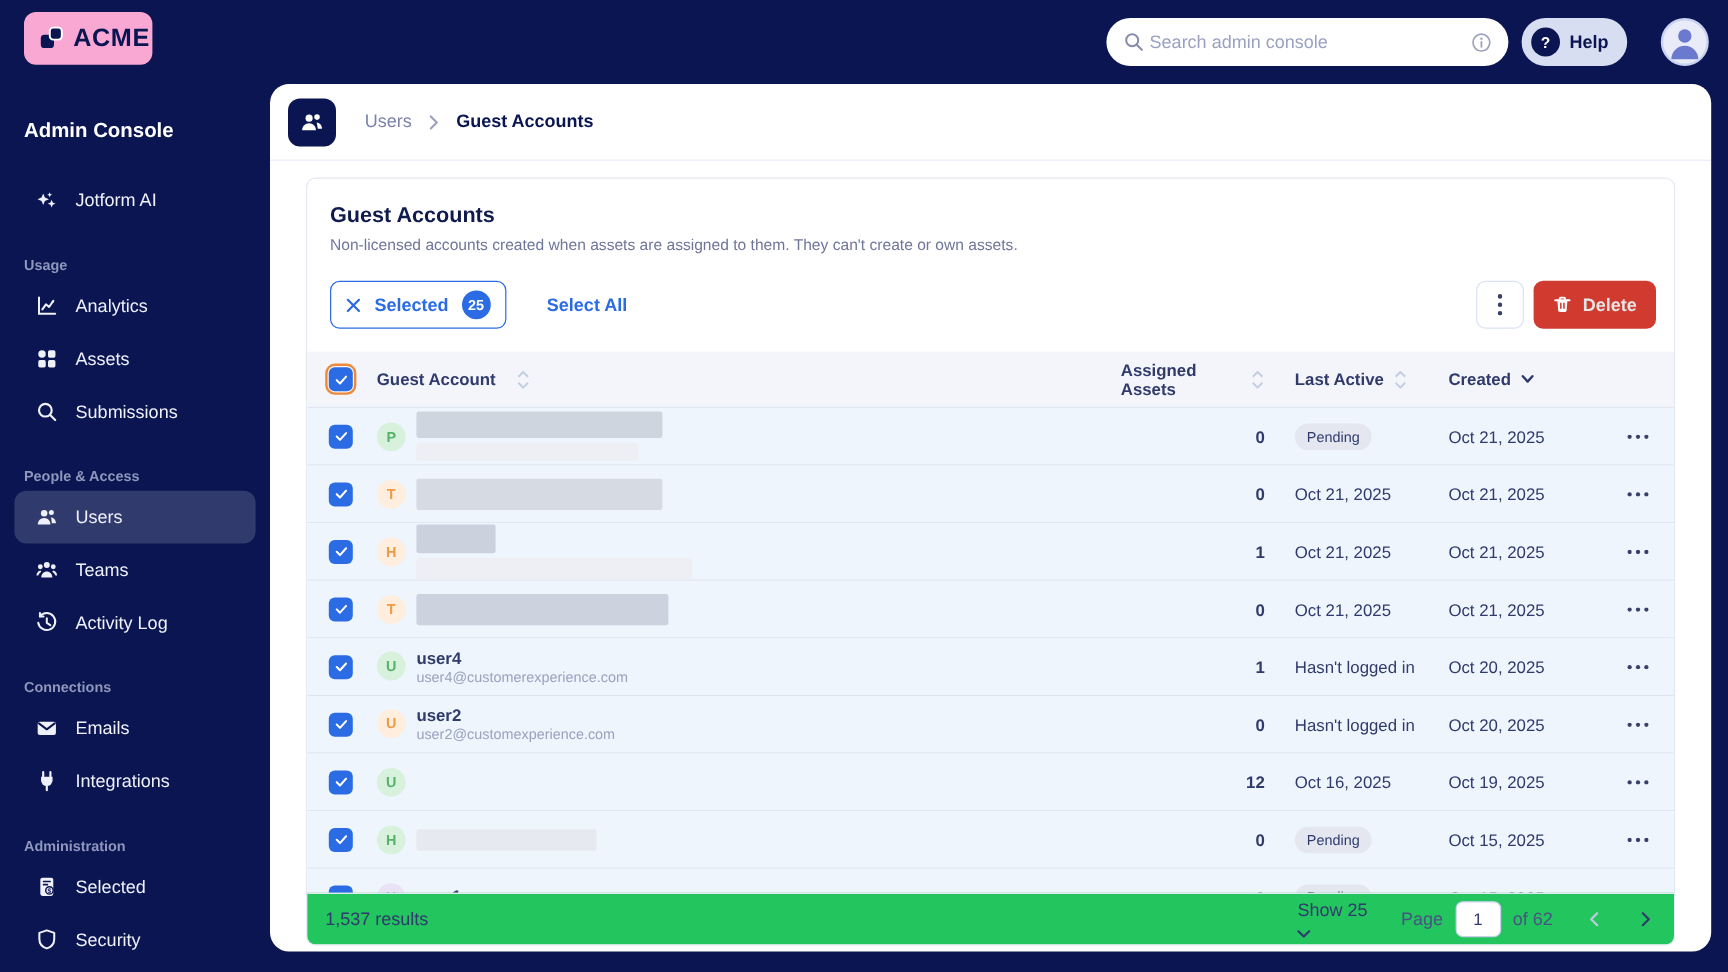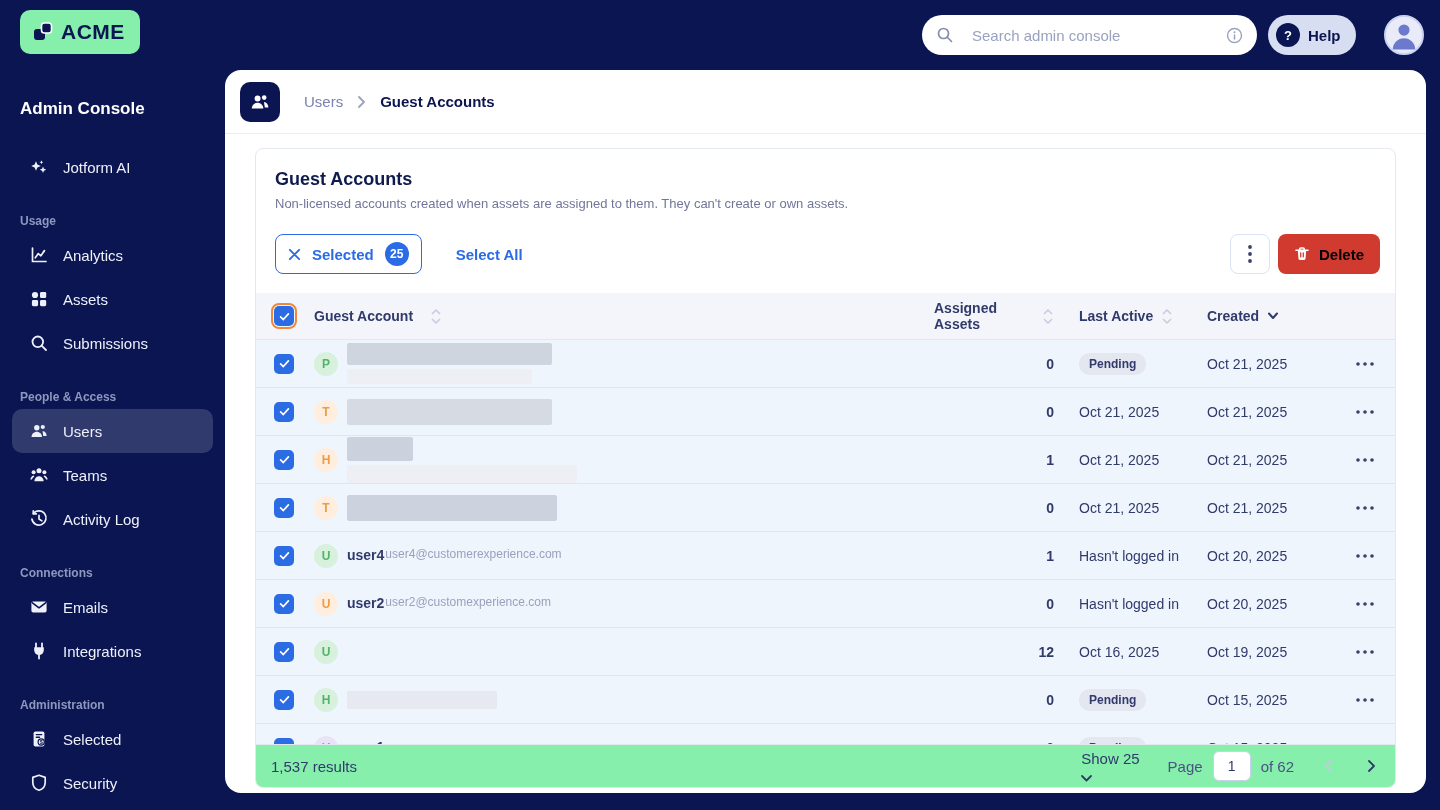--- a/index.html
+++ b/index.html
@@ -1,34 +1,34 @@
 <!DOCTYPE html>
 <html><head>
 <meta charset="utf-8">
 <style>
   html,body{margin:0;padding:0;background:#0a1551;}
   *{font-family:"Liberation Sans",sans-serif;box-sizing:border-box;}
   .canvas{position:relative;width:1440px;height:810px;background:#0a1551;overflow:hidden;}
 
   
   .sidebar{position:absolute;left:0;top:0;width:225px;height:810px;}
-  .logo{position:absolute;left:20px;top:10px;height:44px;background:#86efac;border-radius:10px;
-        display:flex;align-items:center;gap:6px;padding:0 15px 0 11px;cursor:pointer;}
+  .logo{position:absolute;left:20px;top:10px;height:44px;background:#f9a8d4;border-radius:10px;
+        display:flex;align-items:center;gap:6px;padding:0 2px 0 11px;cursor:pointer;}
   .logo-text{font-size:21px;font-weight:800;color:#0a1551;letter-spacing:.5px;}
   .sidebar-title{position:absolute;left:20px;top:99px;color:#fff;font-size:17px;font-weight:700;}
   .nav{position:absolute;left:12px;top:145px;width:201px;}
   .nav-section-label{margin:25px 0 3px 8px;height:16px;color:#8f97bd;font-size:12px;font-weight:700;}
   .nav-item{height:44px;border-radius:10px;display:flex;align-items:center;gap:14px;
             padding-left:17px;color:#eef0fa;font-size:15px;cursor:pointer;}
   .nav-item.active{background:rgba(255,255,255,.16);}
   .nav-icon{width:20px;height:20px;display:flex;align-items:center;justify-content:center;color:#eef0fa;flex:none;}
 
   
   .search{position:absolute;left:922px;top:15px;width:335px;height:40px;background:#fff;border-radius:20px;
-          display:flex;align-items:center;gap:16px;padding:0 14px;}
+          display:flex;align-items:center;gap:2px;padding:0 14px;}
   .search input{border:none;outline:none;flex:1;font-size:15px;color:#2f3768;background:transparent;}
   .search input::placeholder{color:#9aa2c0;}
   .help-btn{position:absolute;left:1268px;top:15px;width:88px;height:40px;border-radius:20px;background:#d8def2;
             display:flex;align-items:center;gap:8px;padding:0 8px;border:none;cursor:pointer;}
   .help-q{width:24px;height:24px;border-radius:50%;background:#0a1551;color:#fff;font-weight:700;font-size:13px;
           display:flex;align-items:center;justify-content:center;flex:none;}
   .help-label{font-size:15px;font-weight:700;color:#0a1551;}
   .avatar-btn{position:absolute;left:1384px;top:15px;width:40px;height:40px;border-radius:50%;
               background:#e9ecf8;border:2px solid #c9d2f0;overflow:hidden;cursor:pointer;padding:0;}
 
@@ -46,21 +46,21 @@
 
   .toolbar{position:absolute;left:19px;top:85px;right:15px;height:40px;display:flex;align-items:center;}
   .btn-selected{height:40px;border:1px solid #2b6be4;border-radius:8px;background:#fff;color:#2b6be4;
                 font-weight:700;font-size:15px;display:flex;align-items:center;gap:11px;padding:0 12px;cursor:pointer;}
   .badge-count{min-width:24px;height:24px;border-radius:12px;background:#2b6be4;color:#fff;font-size:12px;font-weight:700;
                display:flex;align-items:center;justify-content:center;padding:0 4px;}
   .link-select-all{margin-left:28px;color:#2b6be4;font-weight:700;font-size:15px;background:none;border:none;cursor:pointer;}
   .toolbar-spacer{flex:1;}
   .btn-kebab{width:40px;height:40px;border:1px solid #dbe2f3;border-radius:8px;background:#fff;
              display:flex;align-items:center;justify-content:center;margin-right:8px;cursor:pointer;}
-  .btn-delete{height:40px;background:#d13a2e;border:none;border-radius:8px;color:#000000;font-size:15px;font-weight:700;
+  .btn-delete{height:40px;background:#d13a2e;border:none;border-radius:8px;color:#e5e5e5;font-size:15px;font-weight:700;
               display:flex;align-items:center;gap:9px;padding:0 16px;cursor:pointer;}
 
   
   .table{position:absolute;left:0;top:144px;right:0;bottom:0;}
   .thead{height:47px;background:#f4f5fa;border-bottom:1px solid #e2e7f2;display:flex;align-items:center;
          font-size:14px;font-weight:700;color:#303a6b;}
   .rows{position:absolute;top:47px;left:0;right:0;bottom:43px;overflow:hidden;}
   .row{height:48px;display:flex;align-items:center;background:#eef5fd;border-bottom:1px solid #dfe5f1;}
 
   .c-check{width:58px;padding-left:18px;flex:none;}
@@ -72,30 +72,30 @@
 
   .checkbox{width:20px;height:20px;border-radius:5px;background:#2b6be4;display:flex;align-items:center;justify-content:center;cursor:pointer;flex:none;}
   .checkbox.focused{outline:2px solid #f0883a;outline-offset:1.5px;}
   .sort{display:flex;margin-left:8px;}
 
   .avatar{width:24px;height:24px;border-radius:50%;display:flex;align-items:center;justify-content:center;
           font-size:12px;font-weight:700;flex:none;}
   .av-green{background:#d8f1dd;color:#55b268;}
   .av-orange{background:#ffeede;color:#ef9a44;}
   .av-purple{background:#eae3f8;color:#a08bd8;}
-  .acct-text{display:flex;flex-direction:row;gap:1px;min-width:0;}
+  .acct-text{display:flex;flex-direction:column;gap:1px;min-width:0;}
   .guest-name{font-size:14px;font-weight:700;color:#303a6b;line-height:1.15;}
   .guest-email{font-size:12px;color:#9aa2bd;line-height:1.2;}
   .red-bars{display:flex;flex-direction:column;gap:4px;}
   .red-bar{border-radius:2px;}
-  .badge{background:#e4e7f0;border-radius:12px;padding:4px 10px;font-size:12px;font-weight:700;color:#303a6b;}
+  .badge{background:#e4e7f0;border-radius:12px;padding:4px 10px;font-size:12px;font-weight:400;color:#303a6b;}
   .row-actions{background:none;border:none;cursor:pointer;display:flex;padding:6px;}
 
   
-  .tfoot{position:absolute;left:0;right:0;bottom:0;height:43px;background:#86efac;border-top:1px solid #e2e7f2;
+  .tfoot{position:absolute;left:0;right:0;bottom:0;height:43px;background:#22c55e;border-top:1px solid #e2e7f2;
          display:flex;align-items:center;padding:0 15px;font-size:15px;color:#303a6b;}
   .show-group{display:flex;align-items:flex-start;gap:8px;margin-right:28px;cursor:pointer;flex-direction:column;}
   .page-label{margin-right:10px;color:#4a5283;}
   .page-input{width:38px;height:30px;border:1px solid #c9d2ea;border-radius:6px;text-align:center;font-size:14px;color:#303a6b;outline:none;}
   .of-label{margin-left:10px;color:#4a5283;}
   .pag-btn{background:none;border:none;cursor:pointer;display:flex;padding:4px;margin-left:26px;}
 </style>
 </head>
 <body>
 

